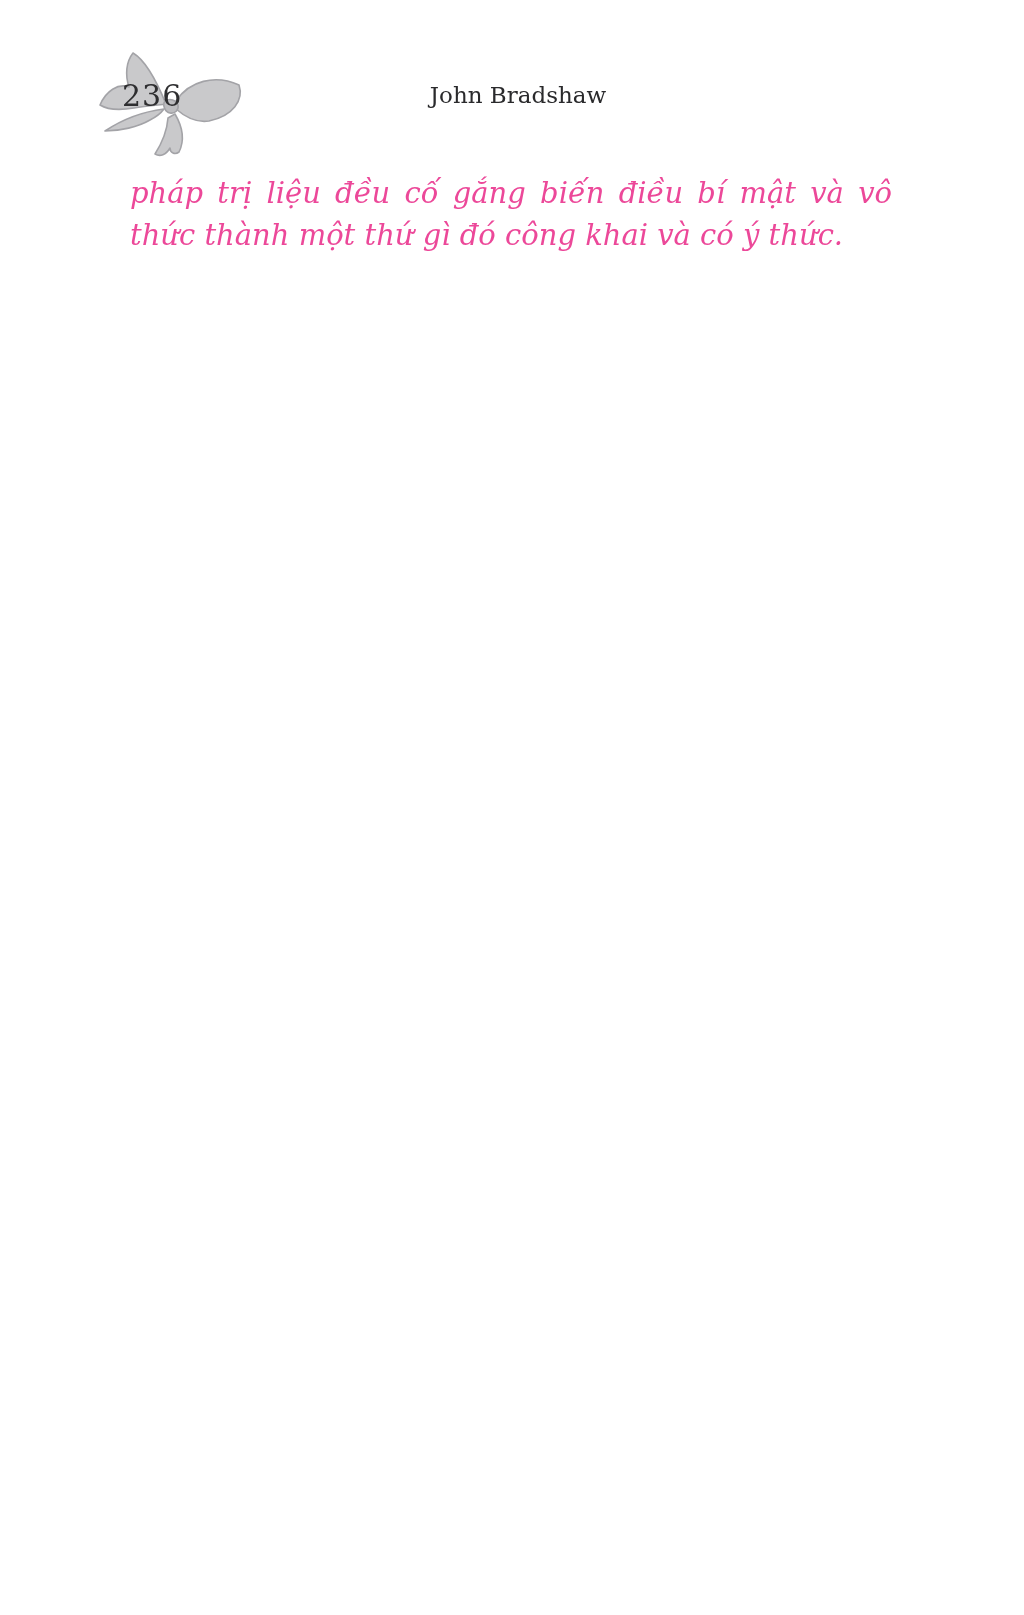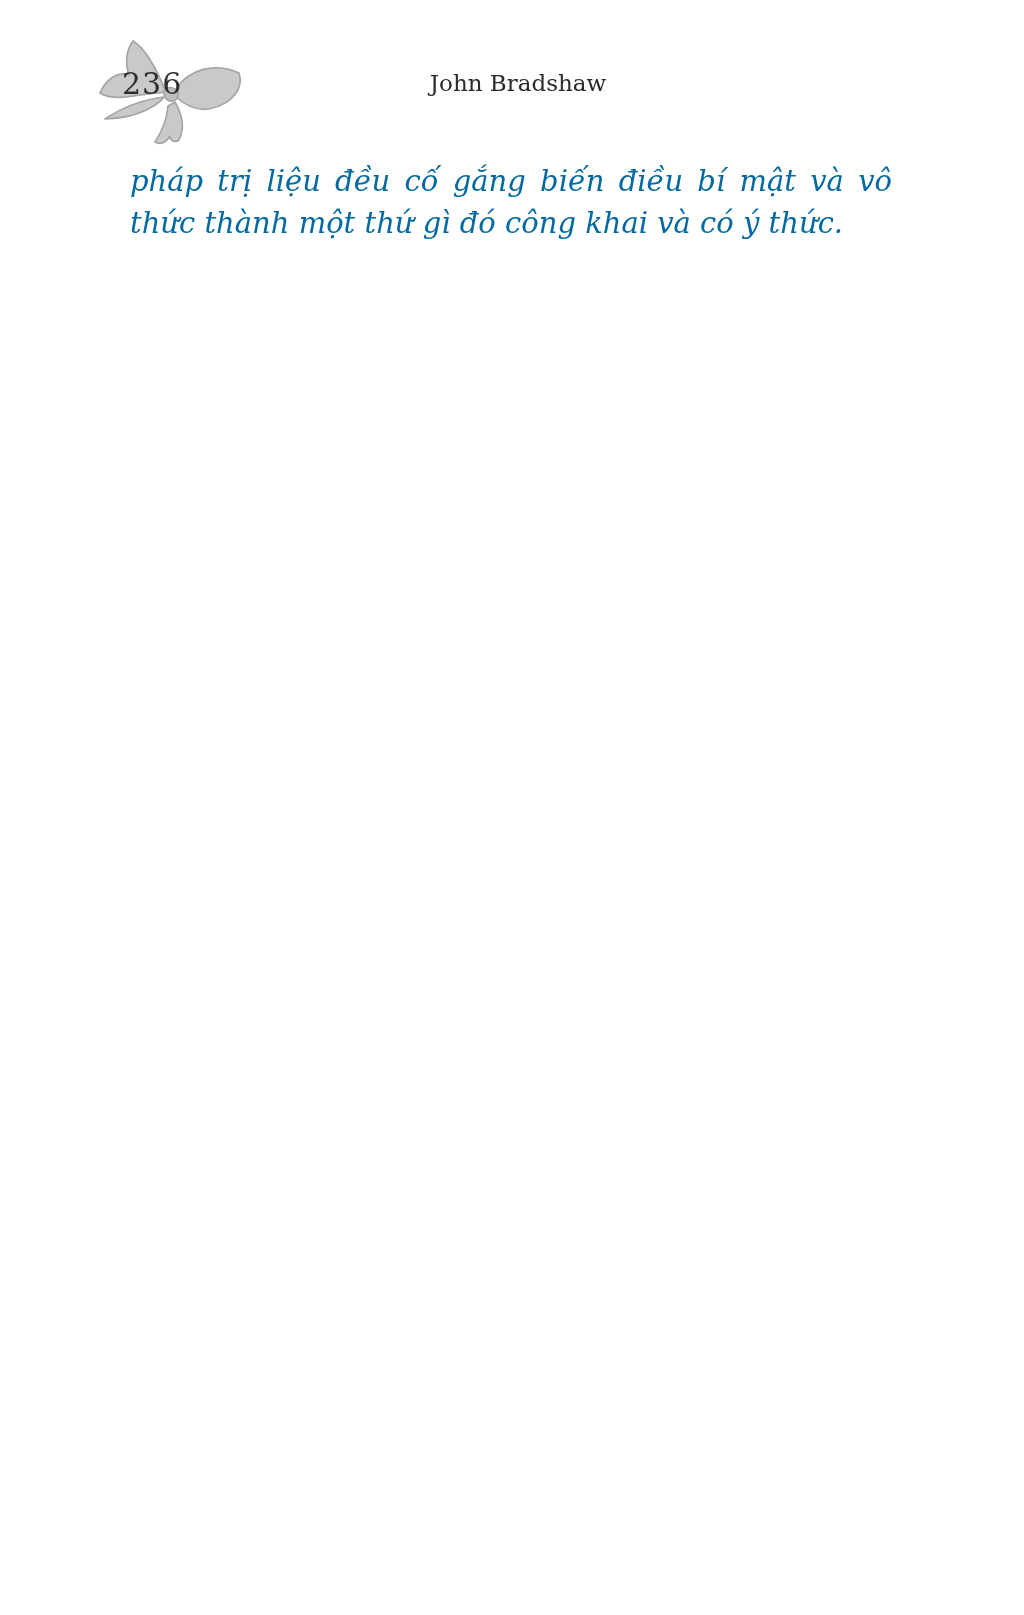--- a/index.html
+++ b/index.html
@@ -1,21 +1,21 @@
 <!DOCTYPE html>
 <html><head>
 <meta charset="utf-8">
 <style>
   * { margin: 0; padding: 0; box-sizing: border-box; }
   html, body { background: #ffffff; }
   .page {
     position: relative;
     width: 1024px;
     height: 1385px;
-    margin: 0 auto;
+    margin: 12px auto;
     background: #ffffff;
     overflow: hidden;
     font-family: "DejaVu Serif", "Liberation Serif", serif;
   }
   .ornament-wrap {
     position: absolute;
     left: 96px;
     top: 36px;
     width: 165px;
     height: 112px;
@@ -43,21 +43,21 @@
     padding-left: 12px;
   }
   .body-text {
     position: absolute;
     left: 130px;
     top: 160px;
     width: 762px;
     font-style: italic;
     font-size: 29px;
     line-height: 42px;
-    color: #0369a1;
+    color: #ec4899;
     text-align: justify;
   }
   .body-text p { margin: 0; }
   .body-text p.indented { text-indent: 43px; }
 </style>
 </head>
 <body>
 
 <div class="page">
 

